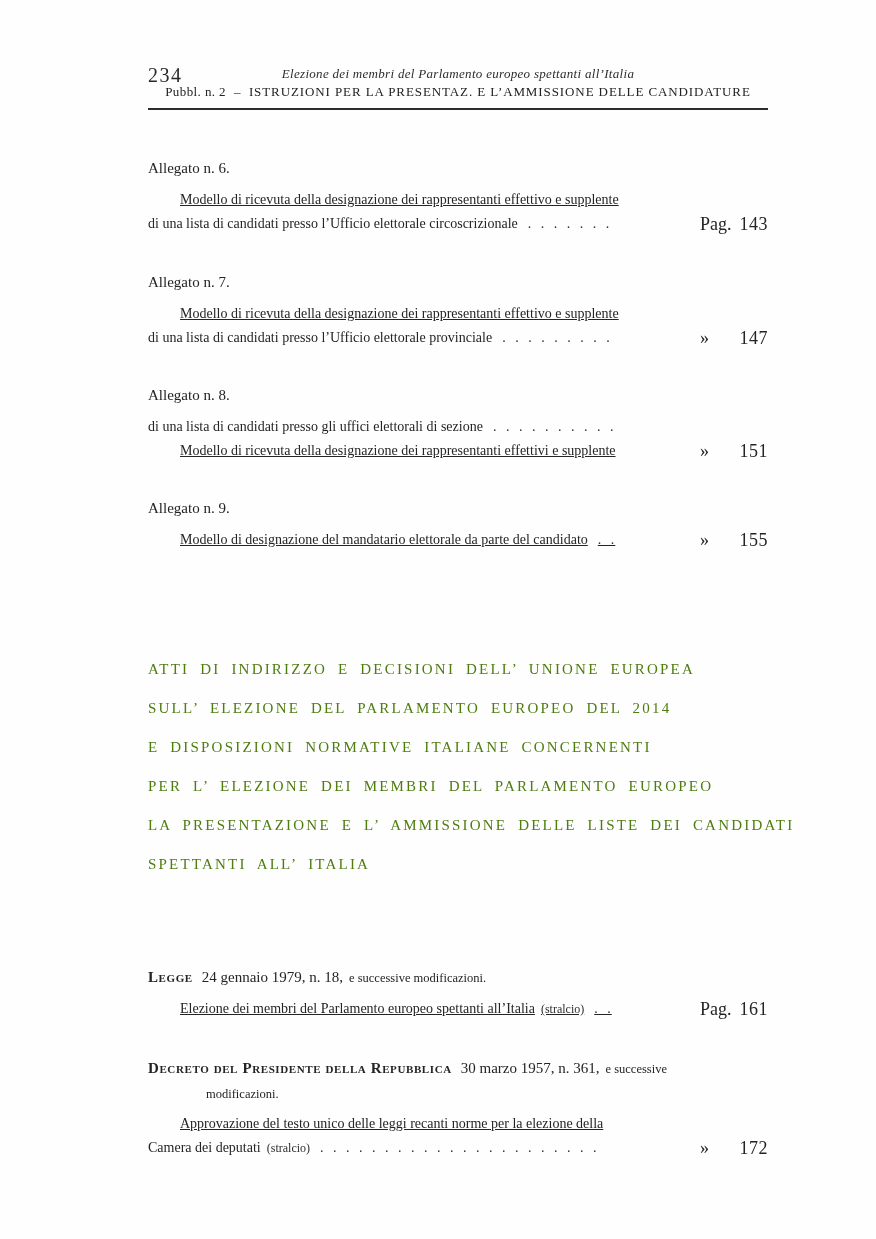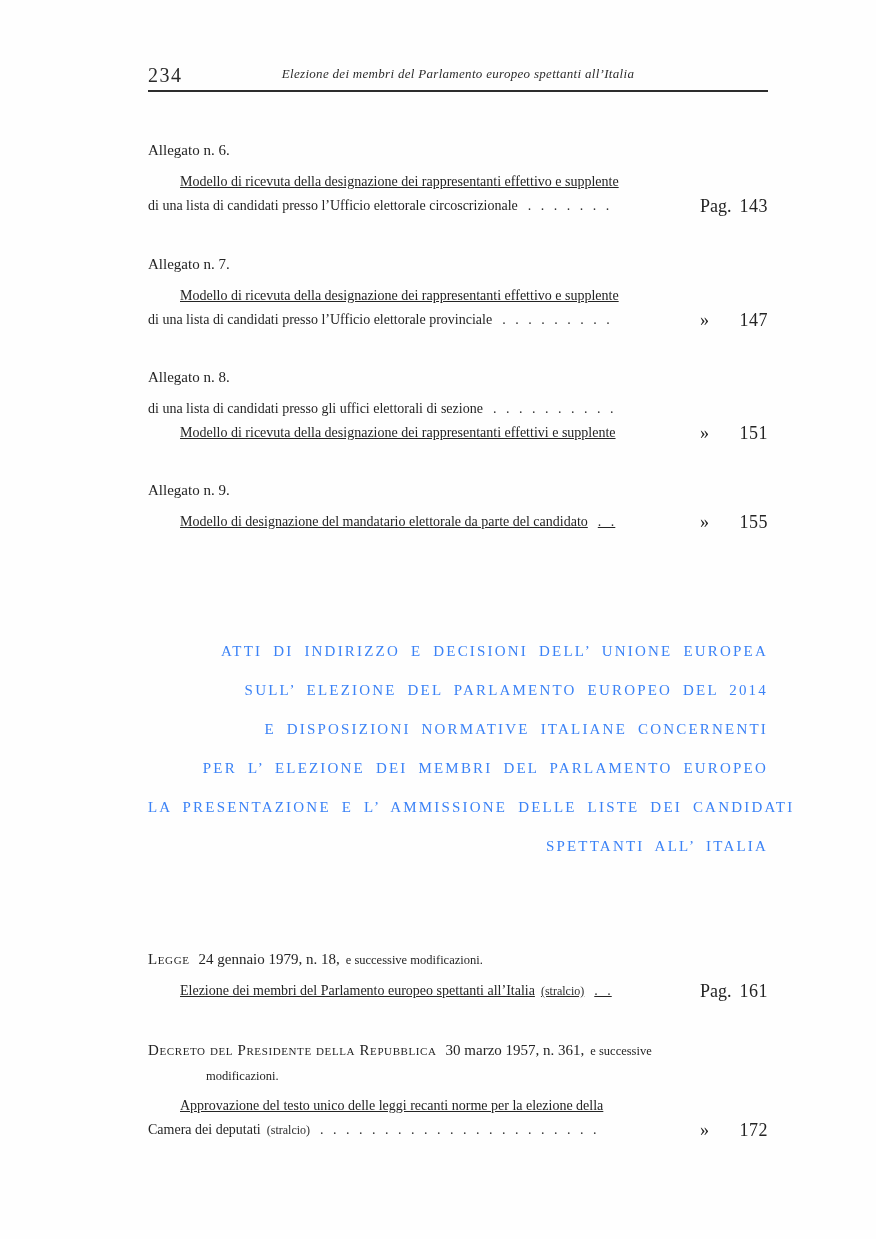--- a/index.html
+++ b/index.html
@@ -41,43 +41,46 @@
   .note { font-size:12px; margin-left:6px; color:#2e2e2e; }
   .dots { word-spacing:4px; letter-spacing:1px; margin-left:10px; white-space:nowrap; color:#333; }
   .toc-page {
     width:68px; margin-left:12px; flex:0 0 auto;
     display:flex; justify-content:space-between; align-items:baseline;
     font-size:18px; line-height:24px;
   }
   .toc-page .pnum { letter-spacing:0.5px; }
 
   
-  .section-title { margin-top:98px; text-align:right; color:#3b82f6; }
+  .section-title { margin-top:98px; text-align:left; color:#4d7c0f; }
   .section-title .stline {
     font-size:15px; line-height:39px;
     letter-spacing:2.2px; word-spacing:5px;
     white-space:nowrap;
   }
 
   
   .law-heading { font-size:15px; line-height:26px; color:#242424; }
-  .law-name { font-variant:small-caps; letter-spacing:0.6px; }
+  .law-name { font-variant:small-caps; letter-spacing:0.6px;font-weight:bold; }
   .law-details { margin-left:9px; }
   .law-suffix { font-size:12.5px; margin-left:6px; }
   .law-suffix2 { font-size:12.5px; line-height:24px; padding-left:58px; }
 </style>
 </head>
 <body>
 
 <div class="sheet">
   <div class="content">
 
     <header class="header">
       <div class="page-number">234</div>
       <div class="running-title">Elezione dei membri del Parlamento europeo spettanti all’Italia</div>
+      <div class="pub-line">
+        <span>Pubbl. n. 2</span><span class="pub-sep">–</span><span class="pub-caps">ISTRUZIONI PER LA PRESENTAZ. E L’AMMISSIONE DELLE CANDIDATURE</span>
+      </div>
       <div class="rule"></div>
     </header>
 
     <section class="toc-entry" style="margin-top:46px">
       <div class="toc-label">Allegato n. 6.</div>
       <div class="toc-row">
         <div class="toc-text">
           <div class="tline indent hide-if-empty"><span>Modello di ricevuta della designazione dei rappresentanti effettivo e supplente</span></div>
           <div class="tline hide-if-empty"><span>di una lista di candidati presso l’Ufficio elettorale circoscrizionale</span><span class="dots hide-if-empty">. . . . . . .</span></div>
         </div>

